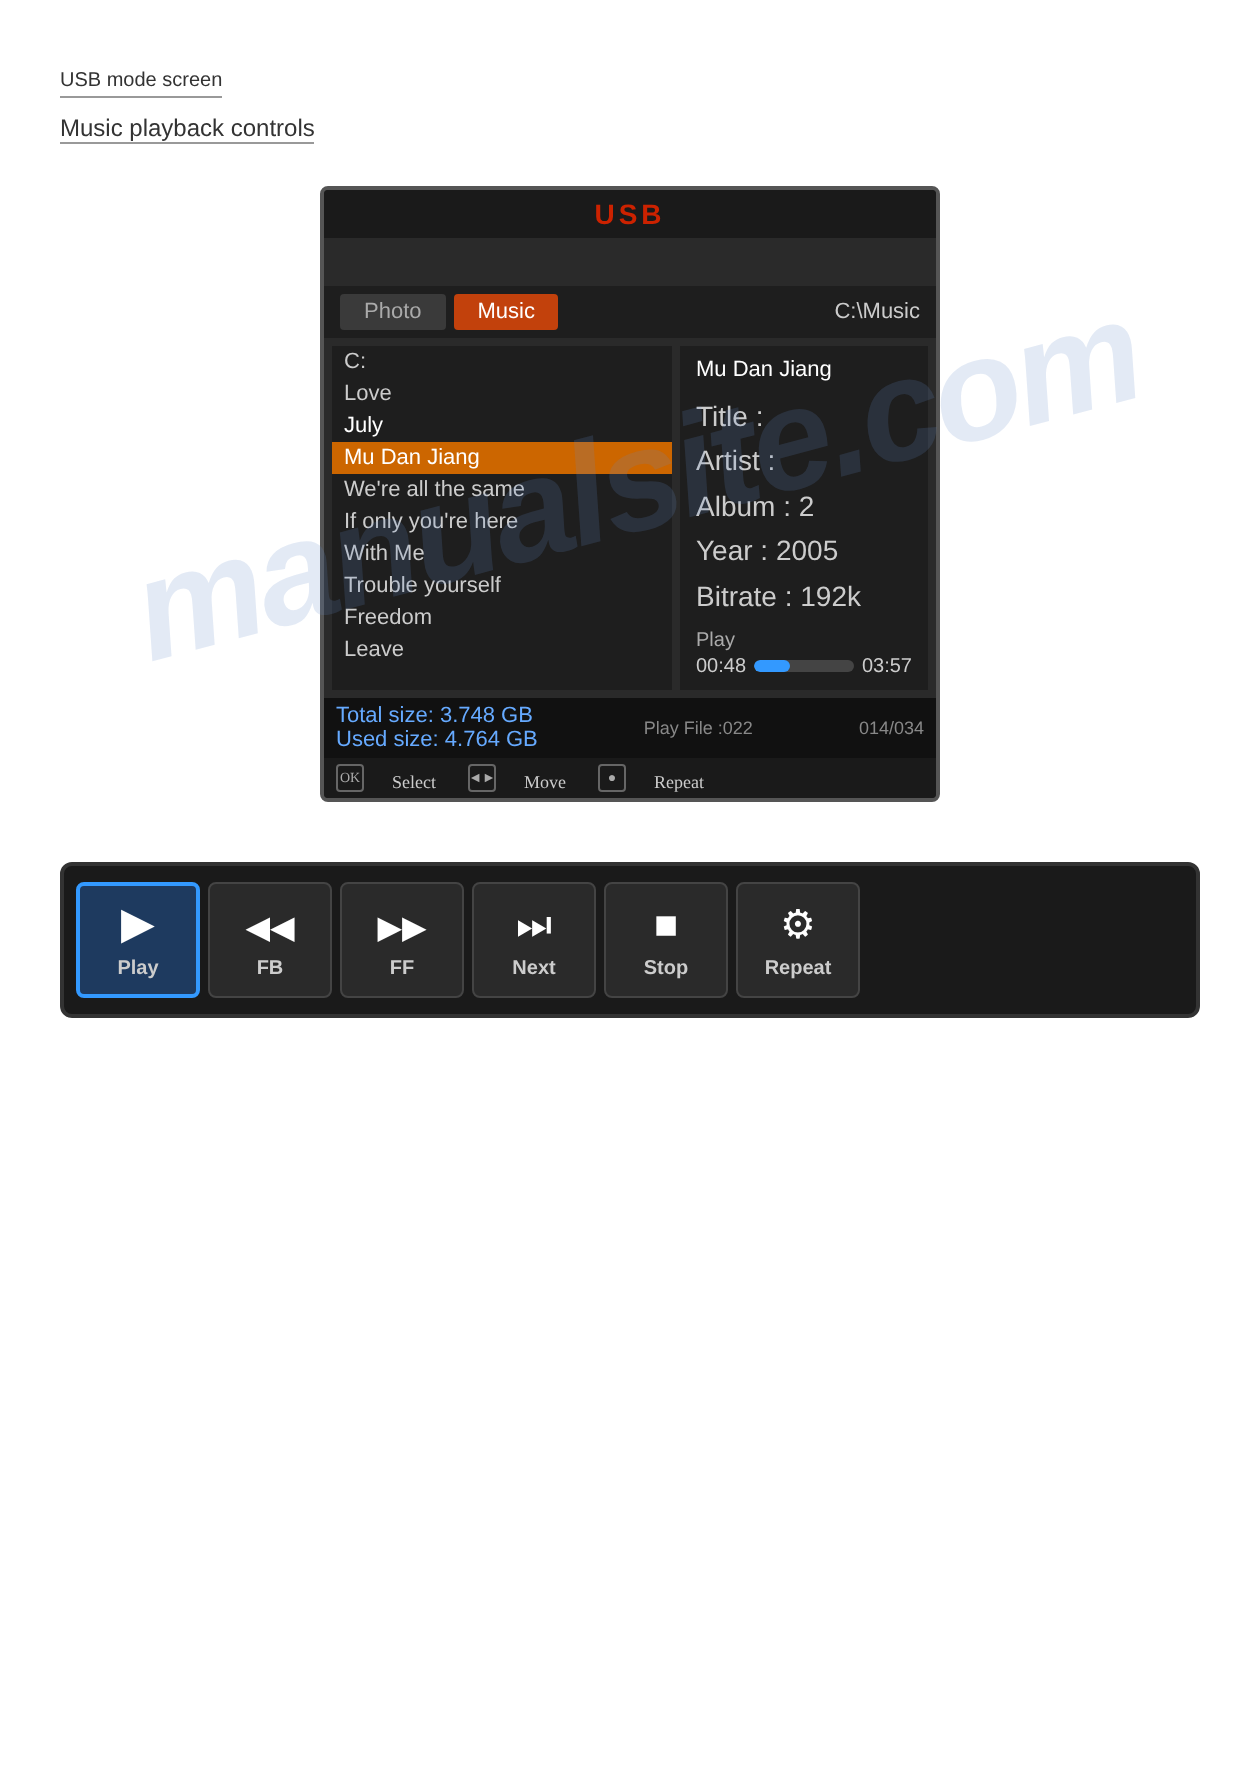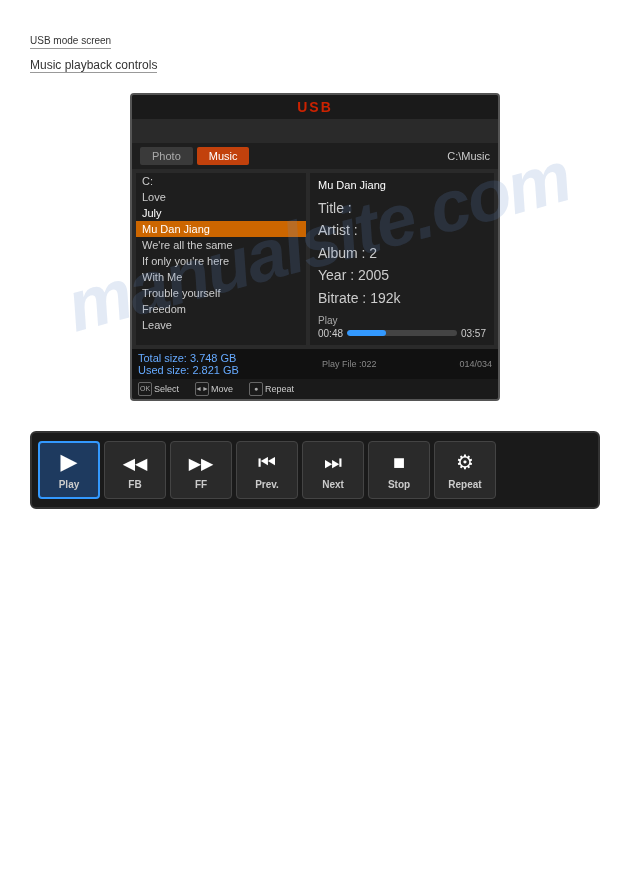--- a/index.html
+++ b/index.html
@@ -48,21 +48,21 @@
     .top-line2 {
       font-size: 12px;
       color: #333;
       border-bottom: 1px solid #999;
       display: inline-block;
       padding-bottom: 0;
     }
 
     
     .usb-panel {
-      width: 370px;
+      width: 310px;
       background: #2a2a2a;
       border: 2px solid #555;
       border-radius: 4px;
       margin: 20px auto 0 auto;
       overflow: hidden;
     }
 
     .usb-header {
       background: #1a1a1a;
       text-align: center;
@@ -223,24 +223,25 @@
     .usb-footer {
       background: #1a1a1a;
       padding: 3px 6px;
       display: flex;
       align-items: center;
       gap: 16px;
     }
 
     .footer-btn {
       display: flex;
-      align-items: center;
-      gap: 2px;
+      align-items: flex-end;
+      gap: 14px;
       color: #ccc;
       font-size: 9px;
+      font-family: Liberation Serif, serif;
     }
 
     .footer-icon {
       width: 14px;
       height: 14px;
       border: 1px solid #666;
       border-radius: 2px;
       display: flex;
       align-items: center;
       justify-content: center;
@@ -362,21 +363,21 @@
           </div>
           <span class="progress-time">03:57</span>
         </div>
       </div>
 
     </div>
 
     <div class="usb-status">
       <div>
         <div class="storage-info">Total size: 3.748 GB</div>
-        <div class="storage-info">Used size: 2.821 GB</div>
+        <div class="storage-info">Used size: 4.764 GB</div>
       </div>
       <div class="play-file">Play File :022</div>
       <div class="play-file">014/034</div>
     </div>
 
     <div class="usb-footer">
       <div class="footer-btn">
         <div class="footer-icon">OK</div>
         <span>Select</span>
       </div>
@@ -402,24 +403,20 @@
     <div class="ctrl-btn">
       <span class="ctrl-icon icon-rewind"></span>
       <span class="ctrl-label">FB</span>
     </div>
 
     <div class="ctrl-btn">
       <span class="ctrl-icon icon-ff"></span>
       <span class="ctrl-label">FF</span>
     </div>
 
-    <div class="ctrl-btn">
-      <span class="ctrl-icon icon-prev"></span>
-      <span class="ctrl-label">Prev.</span>
-    </div>
 
     <div class="ctrl-btn">
       <span class="ctrl-icon icon-next"></span>
       <span class="ctrl-label">Next</span>
     </div>
 
     <div class="ctrl-btn">
       <span class="ctrl-icon icon-stop"></span>
       <span class="ctrl-label">Stop</span>
     </div>

